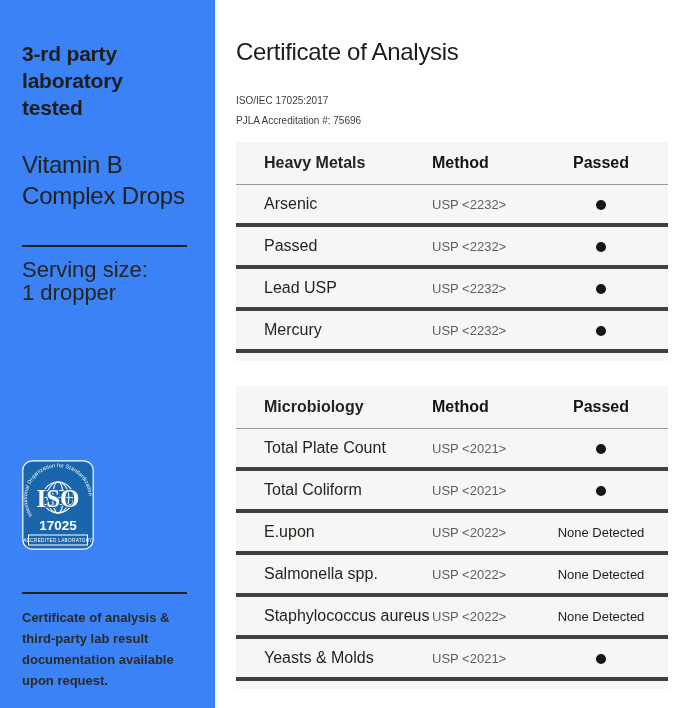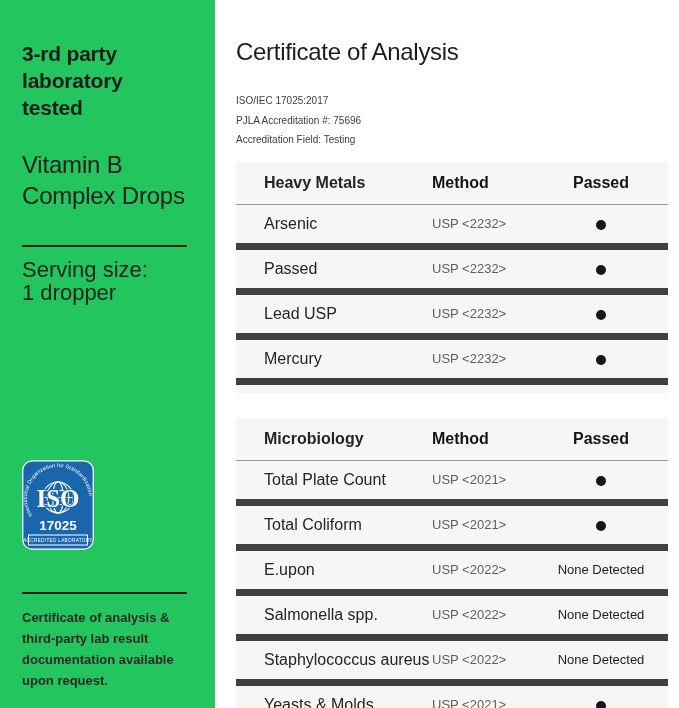--- a/index.html
+++ b/index.html
@@ -5,21 +5,21 @@
   html,body{margin:0;padding:0;}
   body{
     width:679px;height:708px;overflow:hidden;background:#ffffff;
     font-family:"Liberation Sans", sans-serif;color:#1e1e1c;
   }
   .layout{display:flex;width:679px;height:708px;}
 
   
   .sidebar{
     width:215px;min-width:215px;box-sizing:border-box;
-    background:#22c55e;padding:40px 26px 0 22px;
+    background:#3b82f6;padding:40px 26px 0 22px;
   }
   .sidebar-heading{
     font-size:21px;line-height:27px;font-weight:bold;margin:0;
     white-space:pre-line;color:#1d1d1b;letter-spacing:-0.2px;
   }
   .product-name{
     font-size:24px;line-height:31px;margin-top:28px;
     white-space:pre-line;color:#22221f;letter-spacing:-0.2px;
   }
   .side-divider{
@@ -47,21 +47,21 @@
   }
   .card-1{margin-top:12px;}
   .card-2{margin-top:25px;}
   .thead{
     display:flex;align-items:center;height:42px;
     border-bottom:1px solid #9b9b9b;
     font-weight:bold;font-size:16px;color:#141414;
   }
   .trow{
     display:flex;align-items:center;height:38px;
-    border-bottom:7px solid #404040;
+    border-bottom:4px solid #404040;
   }
   .c-name{width:196px;box-sizing:border-box;padding-left:28px;font-size:16px;color:#242422;}
   .c-method{width:124px;box-sizing:border-box;font-size:13px;color:#5f5f5f;}
   .thead .c-method{font-size:16px;color:#141414;}
   .c-result{flex:1;text-align:center;box-sizing:border-box;padding-right:22px;font-size:13px;color:#1d1d1d;}
   .thead .c-result{font-size:16px;color:#141414;}
   .dot{
     display:inline-block;width:10px;height:10px;border-radius:50%;
     background:#161616;vertical-align:middle;
   }
@@ -116,21 +116,20 @@
 documentation available
 upon request.</div>
   </div>
 
   <div class="main">
     <h2 class="page-title">Certificate of Analysis</h2>
 
     <div class="accreditation">
       <div>ISO/IEC 17025:2017</div>
       <div>PJLA Accreditation #: 75696</div>
-      <div>Accreditation Field: Testing</div>
     </div>
 
     <div class="card card-1">
       <div class="thead">
         <div class="c-name">Heavy Metals</div>
         <div class="c-method">Method</div>
         <div class="c-result">Passed</div>
       </div>
       <div>
           <div class="trow">

